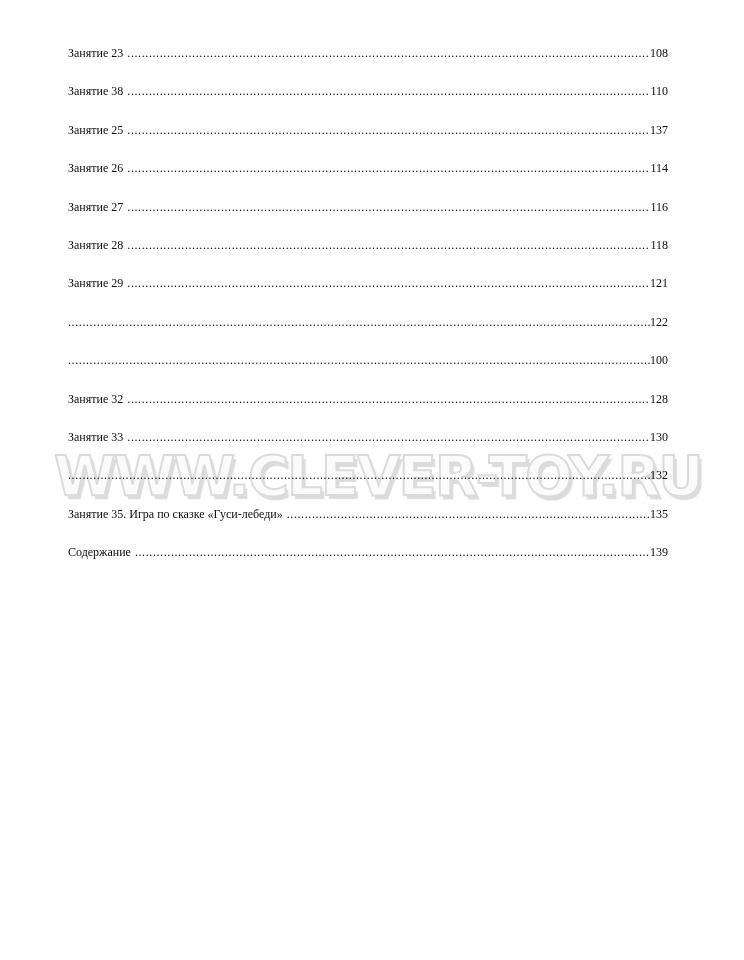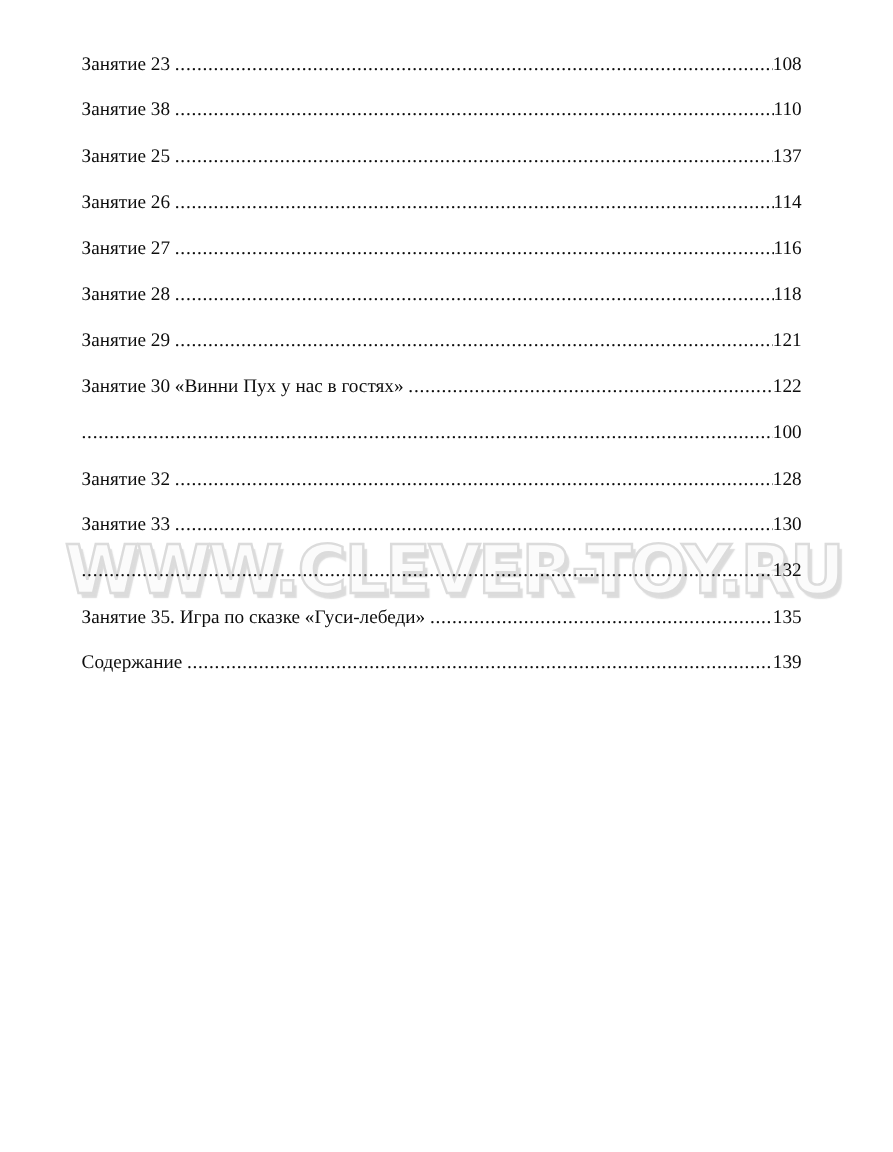--- a/index.html
+++ b/index.html
@@ -34,21 +34,21 @@
     text-shadow: 3px 4px 1px rgba(168,168,168,0.45);
     user-select: none;
     pointer-events: none;
   }
   .toc {
     position: absolute;
     left: 68px;
     top: 44px;
     right: 76px;
     z-index: 2;
-    font-size: 16px;
+    font-size: 12px;
     line-height: 19px;
   }
   .row {
     height: 38.4px;
     display: flex;
     align-items: baseline;
   }
   .label {
     white-space: nowrap;
     flex: 0 0 auto;
@@ -112,21 +112,20 @@
       <span class="pagenum">118</span>
     </div>
 
     <div class="row">
       <span class="label">Занятие 29</span>
       <span class="dots">................................................................................................................................................................................................................................................</span>
       <span class="pagenum">121</span>
     </div>
 
     <div class="row">
-      <span class="label">Занятие 30 «Винни Пух у нас в гостях»</span>
       <span class="dots">................................................................................................................................................................................................................................................</span>
       <span class="pagenum">122</span>
     </div>
 
     <div class="row">
       <span class="dots">................................................................................................................................................................................................................................................</span>
       <span class="pagenum">100</span>
     </div>
 
     <div class="row">

